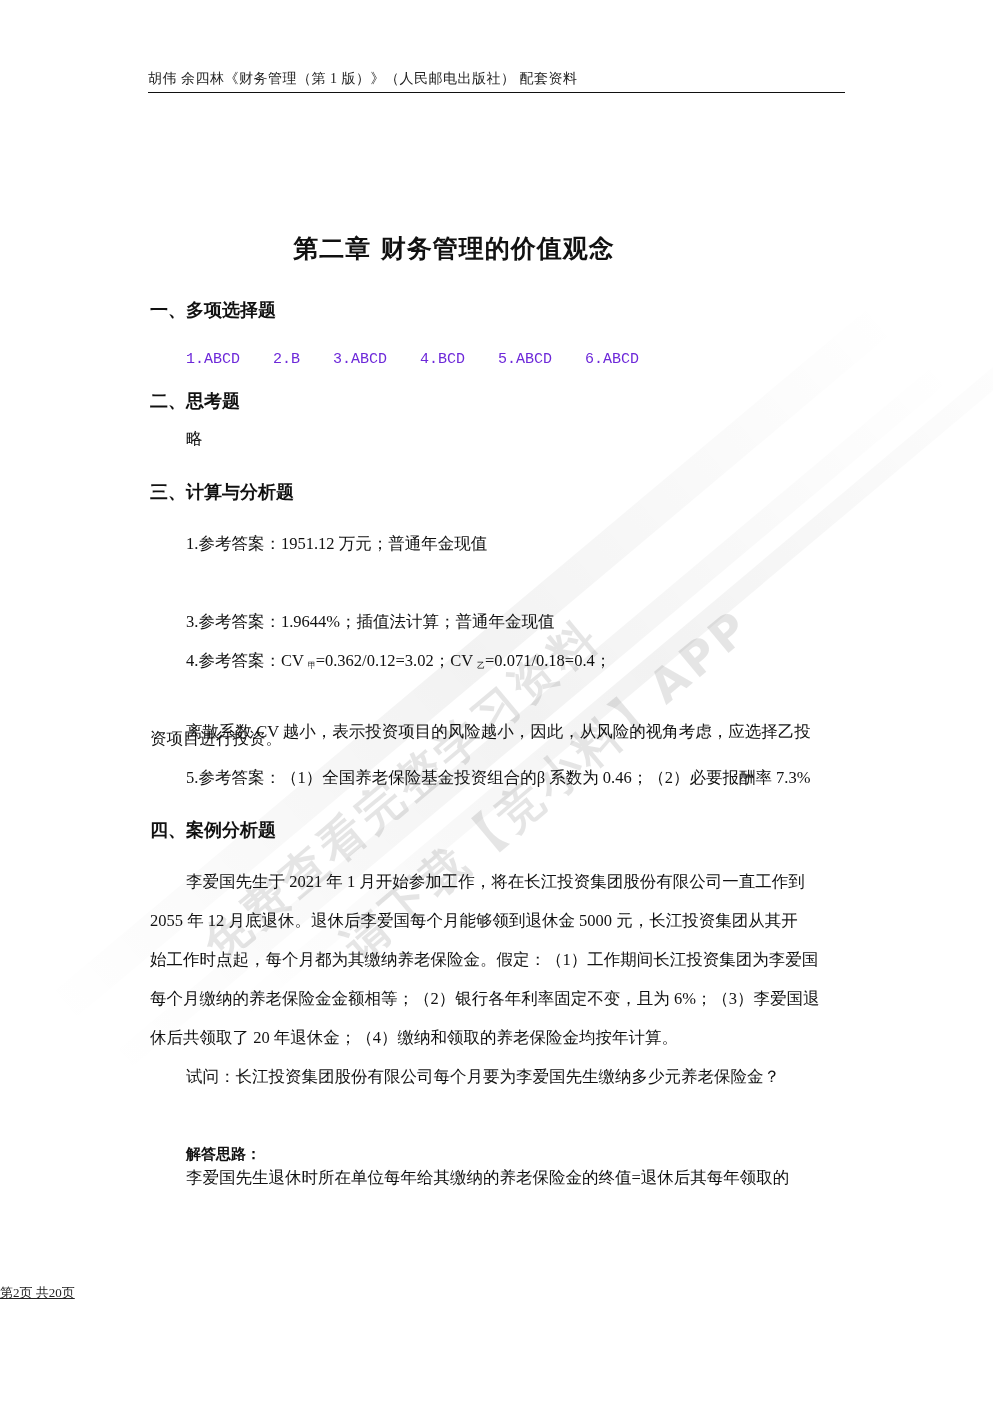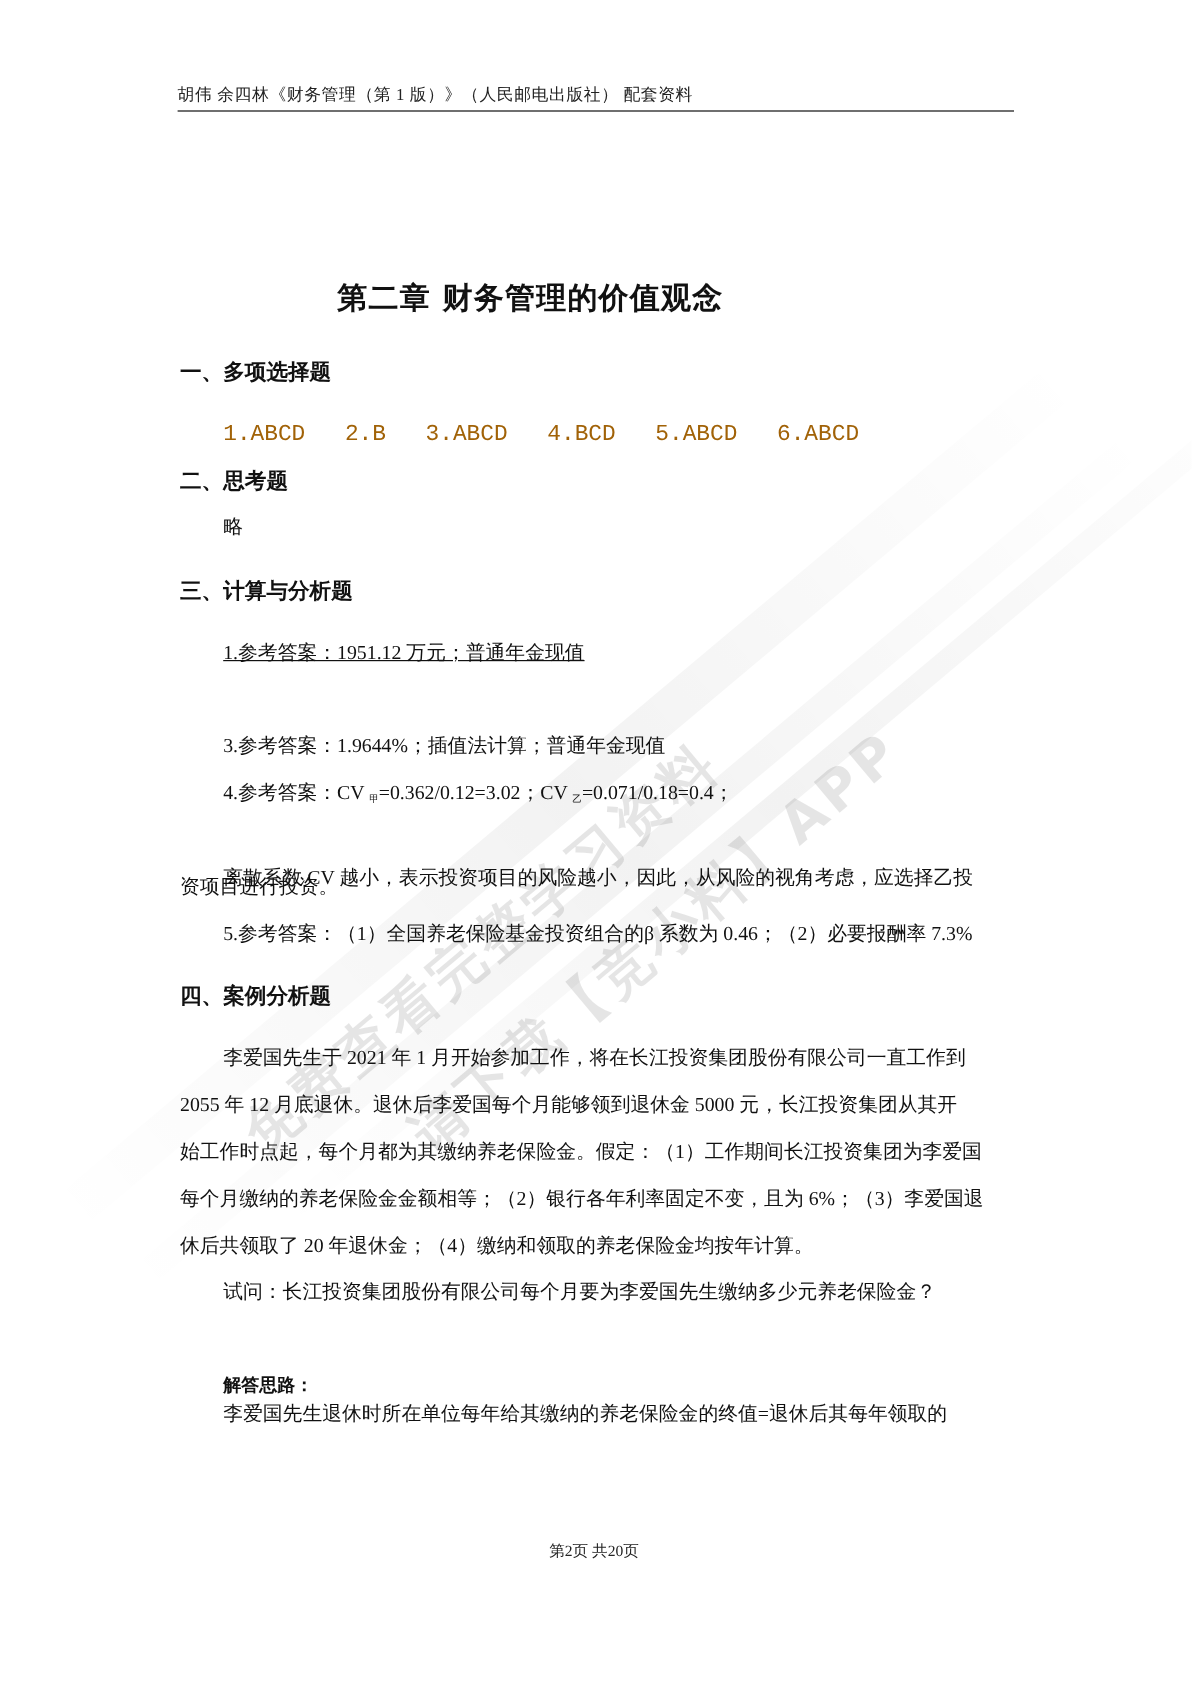--- a/index.html
+++ b/index.html
@@ -10,33 +10,33 @@
             font-size: 14px; color: #222; letter-spacing: 0.5px; }
   .header-rule { position: absolute; left: 148px; width: 697px; top: 92px; height: 0;
                  border-top: 1.5px solid #111; }
   .watermark { position: absolute; left: 90px; top: 360px; width: 900px; height: 700px;
                pointer-events: none; }
   .wm-band { position: absolute; background: linear-gradient(90deg, rgba(0,0,0,0), rgba(0,0,0,0.05), rgba(0,0,0,0));
              height: 34px; width: 1100px; transform-origin: left center; }
   .wm-text { position: absolute; font-family: "DejaVu Sans", sans-serif; font-weight: bold;
              color: rgba(0,0,0,0.10); font-size: 46px; white-space: nowrap;
              transform-origin: left center; transform: rotate(-40deg); letter-spacing: 4px; }
-  .title { position: absolute; top: 232px; left: 5px; width: 874px; text-align: center;
+  .title { position: absolute; top: 232px; left: 17px; width: 874px; text-align: center;
            font-family: "DejaVu Sans", sans-serif; font-size: 25px; font-weight: bold; color: #111; letter-spacing: 1px; }
   .h2 { position: absolute; left: 150px; font-family: "DejaVu Sans", sans-serif; font-size: 18px;
         font-weight: bold; color: #111; }
   .mc { position: absolute; left: 186px; top: 351px; font-family: "Liberation Mono", "DejaVu Sans Mono", monospace;
-        font-size: 19px; color: #a16207; }
+        font-size: 15px; color: #6d28d9; }
   .mc span { margin-right: 33px; }
   .p { position: absolute; font-size: 16.5px; color: #111; white-space: nowrap; }
   .indent { left: 186px; }
   .flush { left: 150px; }
   sub.s { font-size: 8px; vertical-align: -2px; }
   .bold { font-family: Liberation Serif, serif; font-weight: bold; font-size: 15px; }
-  .footer { position: absolute; top: 1284px; left: 0; width: 990px; text-align: center; font-size: 13px; color: #222; }
+  .footer { position: absolute; top: 1284px; left: 0; width: 990px; font-size: 13px; color: #222; text-decoration: underline; }
 </style>
 </head>
 <body>
 
 <div class="page">
 
   <div class="watermark">
     <div class="wm-band" style="left:-40px; top:640px; transform:rotate(-40deg);"></div>
     <div class="wm-band" style="left:20px; top:700px; transform:rotate(-40deg); height:22px;"></div>
     <div class="wm-band" style="left:140px; top:650px; transform:rotate(-40deg); height:18px;"></div>
@@ -51,21 +51,21 @@
 
   <div class="h2" style="top:298px;">一、多项选择题</div>
   <div class="mc">
     <span>1.ABCD</span><span>2.B</span><span>3.ABCD</span><span>4.BCD</span><span>5.ABCD</span><span>6.ABCD</span>
   </div>
 
   <div class="h2" style="top:389px;">二、思考题</div>
   <div class="p indent" style="top:428px;">略</div>
 
   <div class="h2" style="top:480px;">三、计算与分析题</div>
-  <div class="p indent" style="top:533px;text-decoration:underline;">1.参考答案：1951.12 万元；普通年金现值</div>
+  <div class="p indent" style="top:533px;">1.参考答案：1951.12 万元；普通年金现值</div>
   <div class="p indent" style="top:611px;">3.参考答案：1.9644%；插值法计算；普通年金现值</div>
   <div class="p indent" style="top:650px;">
     <span>4.参考答案：CV </span><sub class="s">甲</sub><span>=0.362/0.12=3.02；CV </span><sub class="s">乙</sub><span>=0.071/0.18=0.4；</span>
   </div>
   <div class="p indent" style="top:673px;margin-top:48px;">离散系数 CV 越小，表示投资项目的风险越小，因此，从风险的视角考虑，应选择乙投</div>
   <div class="p flush" style="top:728px;">资项目进行投资。</div>
   <div class="p indent" style="top:767px;">5.参考答案：（1）全国养老保险基金投资组合的β 系数为 0.46；（2）必要报酬率 7.3%</div>
 
   <div class="h2" style="top:818px;">四、案例分析题</div>
   <div class="p indent" style="top:871px;">李爱国先生于 2021 年 1 月开始参加工作，将在长江投资集团股份有限公司一直工作到</div>

